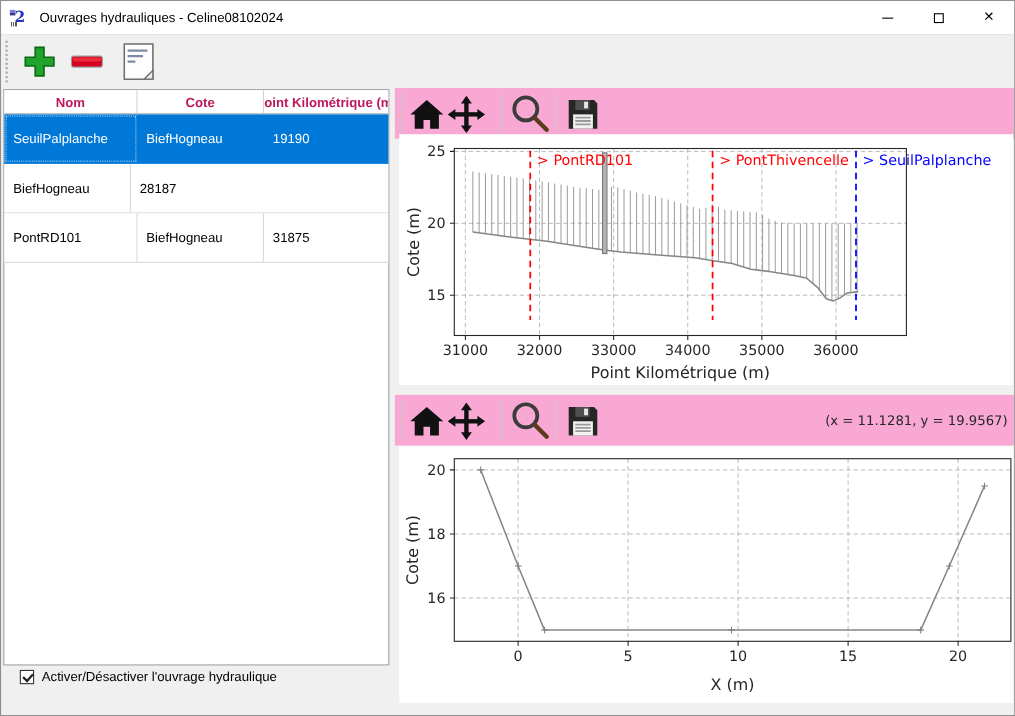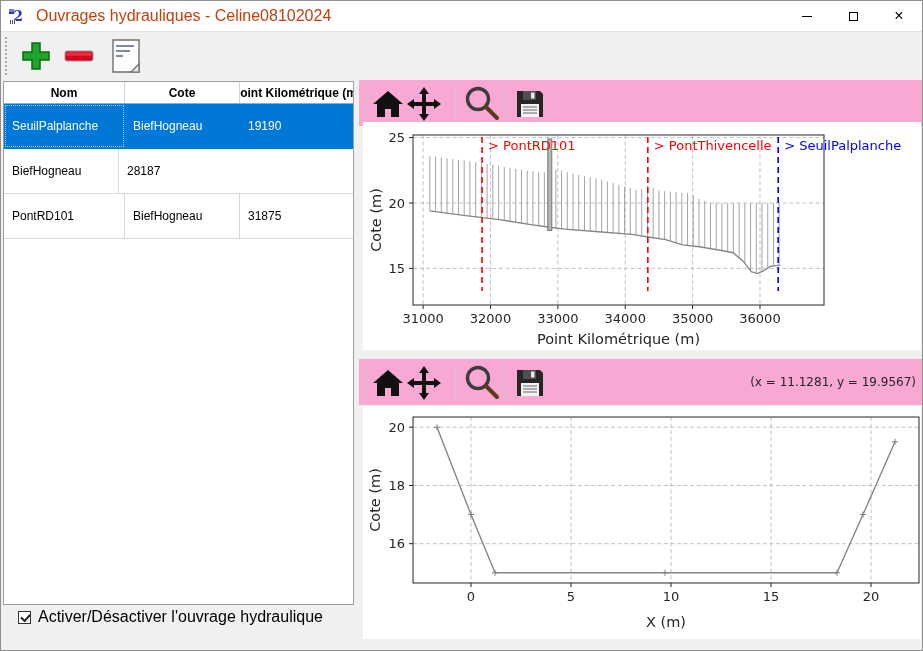--- a/index.html
+++ b/index.html
@@ -8,51 +8,51 @@
     border:1px solid #8f8f8f;overflow:hidden;font-family:"Liberation Sans",sans-serif;}
   
   #titlebar{position:absolute;left:0;top:0;width:100%;height:31px;background:#ffffff;
     border-bottom:1px solid #e3e3e3;display:flex;align-items:center;}
   #app-icon{width:18px;height:18px;margin-left:8px;font:bold 14px "DejaVu Serif",serif;
     color:#2336c4;text-align:center;line-height:18px;position:relative;}
   #app-icon::before{content:"";position:absolute;left:0;top:2px;width:5px;height:5px;
     background:linear-gradient(#7c7cd8 50%,#3a3a8c 50%);}
   #app-icon::after{content:"";position:absolute;left:1px;bottom:1px;width:6px;height:4px;
     background:repeating-linear-gradient(90deg,#555 0 1px,#fff 1px 2px);}
-  #title-text{margin-left:9px;font-size:16px;color:#c2410c;}
+  #title-text{margin-left:9px;font-size:12px;color:#000000;}
   #win-buttons{margin-left:auto;display:flex;height:31px;}
   .win-btn{width:46px;height:31px;display:flex;align-items:center;justify-content:center;}
   .glyph-min{width:10px;height:0;border-top:1px solid #000;display:block;}
   .glyph-max{width:9px;height:9px;border:1px solid #000;display:block;}
   .glyph-close{font-size:16px;color:#000;line-height:1;}
   
   #main-toolbar{position:absolute;left:0;top:32px;width:100%;height:46px;background:#f0f0f0;display:flex;align-items:center;}
   #toolbar-grip{width:3px;height:38px;border-left:2px dotted #a9a9a9;margin-left:4px;}
   .tb-btn{width:38px;height:38px;display:flex;align-items:center;justify-content:center;}
   
   #table-panel{position:absolute;left:2px;top:80px;width:351px;height:524px;background:#fff;
     border:1px solid #9a9fa5;}
   #table-header{display:flex;height:22px;border-bottom:1px solid #a6a6a6;background:#fff;}
-  .hcell{font:bold 12px "Liberation Sans",sans-serif;color:#000000;display:flex;align-items:center;
+  .hcell{font:bold 12px "Liberation Sans",sans-serif;color:#be185d;display:flex;align-items:center;
     justify-content:center;border-right:1px solid #d4d4d4;overflow:hidden;white-space:nowrap;}
   .hcell:last-child{border-right:none;}
   .c1{width:121px;}.c2{width:115px;}.c3{width:113px;}
   .trow{display:flex;height:45px;border-bottom:1px solid #d9d9d9;background:#fff;}
   .tcell{font-size:12px;color:#000;display:flex;align-items:center;padding-left:8px;
     border-right:1px solid #d9d9d9;overflow:hidden;white-space:nowrap;}
   .tcell:last-child{border-right:none;}
   .trow.selected{background:#0078d7;border-bottom:1px solid #0078d7;}
   .trow.selected .tcell{color:#fff;border-right:none;}
   .trow.selected .tcell.focus{outline:1px dotted #9ed0f5;outline-offset:-2px;}
   
   #checkbox-row{position:absolute;left:17px;top:607px;display:flex;align-items:center;}
   #cb-box{width:13px;height:13px;background:#fff;border:1px solid #333;position:relative;}
   #cb-box::after{content:"";position:absolute;left:2px;top:2px;width:7px;height:4px;
     border-left:2px solid #222;border-bottom:2px solid #222;transform:rotate(-48deg);}
-  #cb-label{margin-left:7px;font-size:16px;color:#000;}
+  #cb-label{margin-left:7px;font-size:12px;color:#000;}
   
   .mpl-toolbar{position:absolute;left:358px;width:563px;height:46px;background:#f9a8d4;}
   #mpl-toolbar-top{top:79px;}
   #mpl-toolbar-bottom{top:358px;}
   .mpl-sep{position:absolute;top:5px;width:1px;height:36px;background:#c9c9c9;}
   .mpl-btn{position:absolute;top:5px;width:38px;height:38px;display:flex;align-items:center;justify-content:center;}
   .coords{position:absolute;right:6px;top:0;height:46px;display:flex;align-items:center;
     font:12px "DejaVu Sans",sans-serif;color:#262626;}
   .figure{position:absolute;background:#fff;}
   #figure-top{left:362px;top:121px;width:558px;height:228px;}

